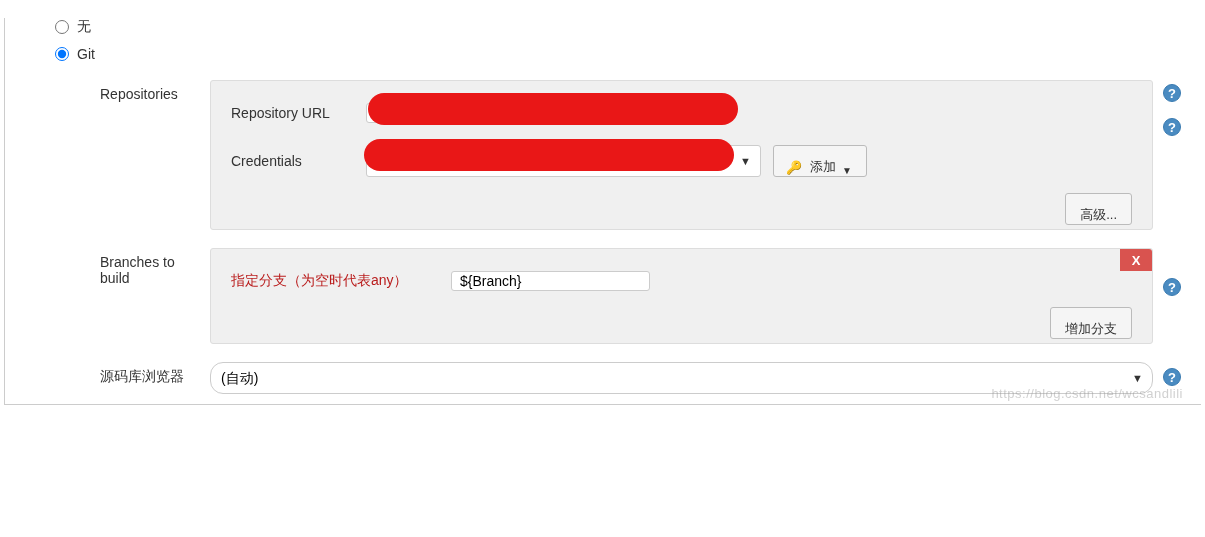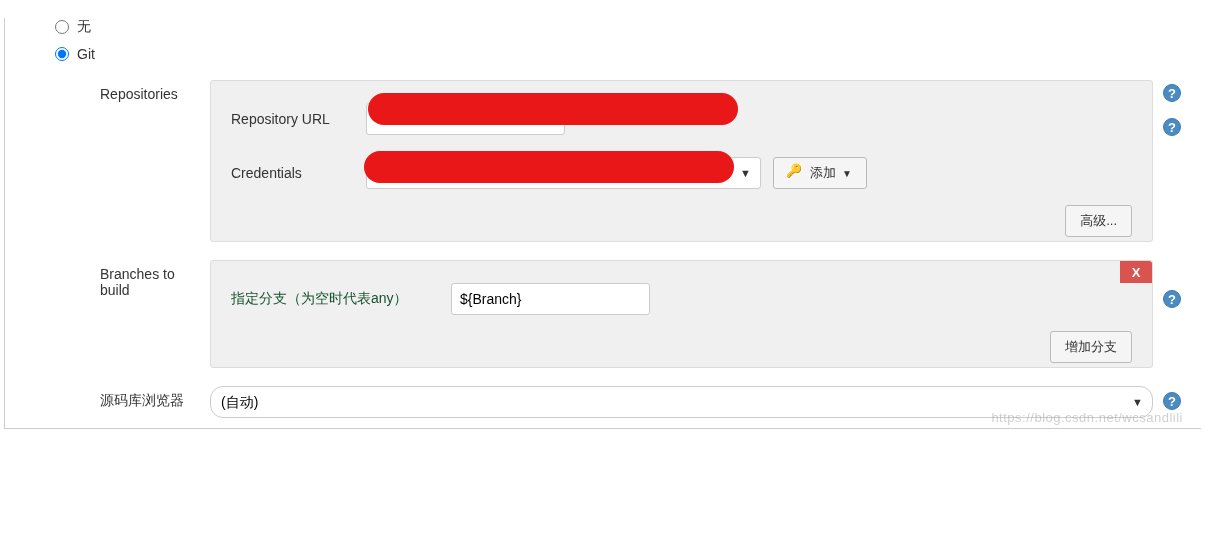--- a/index.html
+++ b/index.html
@@ -61,25 +61,25 @@
       margin-bottom: 22px;
     }
     .field-label {
       width: 130px;
       font-size: 14px;
       color: #333;
     }
     .field-label-zh {
       width: 220px;
       font-size: 14px;
-      color: #14532d;
+      color: #b91c1c;
     }
     .text-input {
       flex: 1;
-      height: 32px;
+      height: 20px;
       border: 1px solid #ccc;
       border-radius: 3px;
       padding: 0 8px;
       font-size: 14px;
       background: #fff;
       position: relative;
     }
     .text-input-wrap {
       flex: 1;
       position: relative;
@@ -132,21 +132,21 @@
     }
     .btn {
       height: 32px;
       padding: 0 14px;
       border: 1px solid #bbb;
       background: #f5f5f5;
       border-radius: 3px;
       font-size: 13px;
       cursor: pointer;
       display: inline-flex;
-      align-items: center;
+      align-items: flex-end;
       gap: 6px;
       color: #333;
     }
     .btn-row-right {
       display: flex;
       justify-content: flex-end;
       margin-top: 16px;
     }
     .add-btn-group {
       display: flex;

